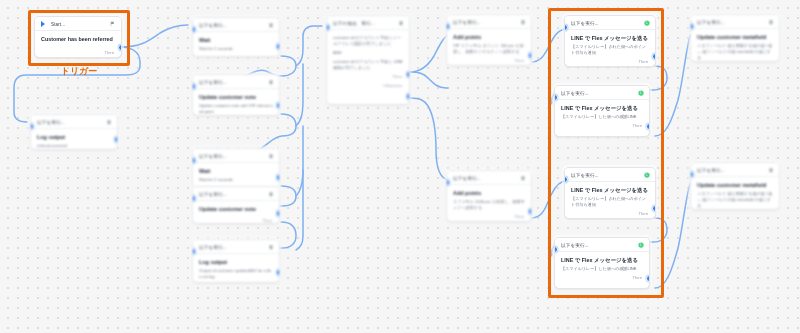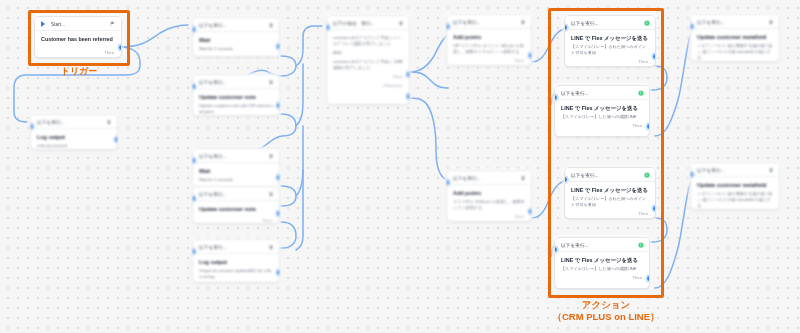--- a/index.html
+++ b/index.html
@@ -428,18 +428,14 @@
 
     <span class="dot in"></span>
   </div>
 
   <div class="hl" id="hl-trigger" style="left:28px;top:10px;width:102px;height:56px;"></div>
   <div class="hl-label" id="trigger-label" style="left:28px;top:66px;width:102px;">
     <div>トリガー</div>
   </div>
 
   <div class="hl" id="hl-action" style="left:548px;top:8px;width:116px;height:290px;"></div>
-  <div class="hl-label" id="action-label" style="left:518px;top:299px;width:176px;">
-    <div>アクション</div>
-    <div>（CRM PLUS on LINE）</div>
-  </div>
 
 </div>
 
 </body></html>

